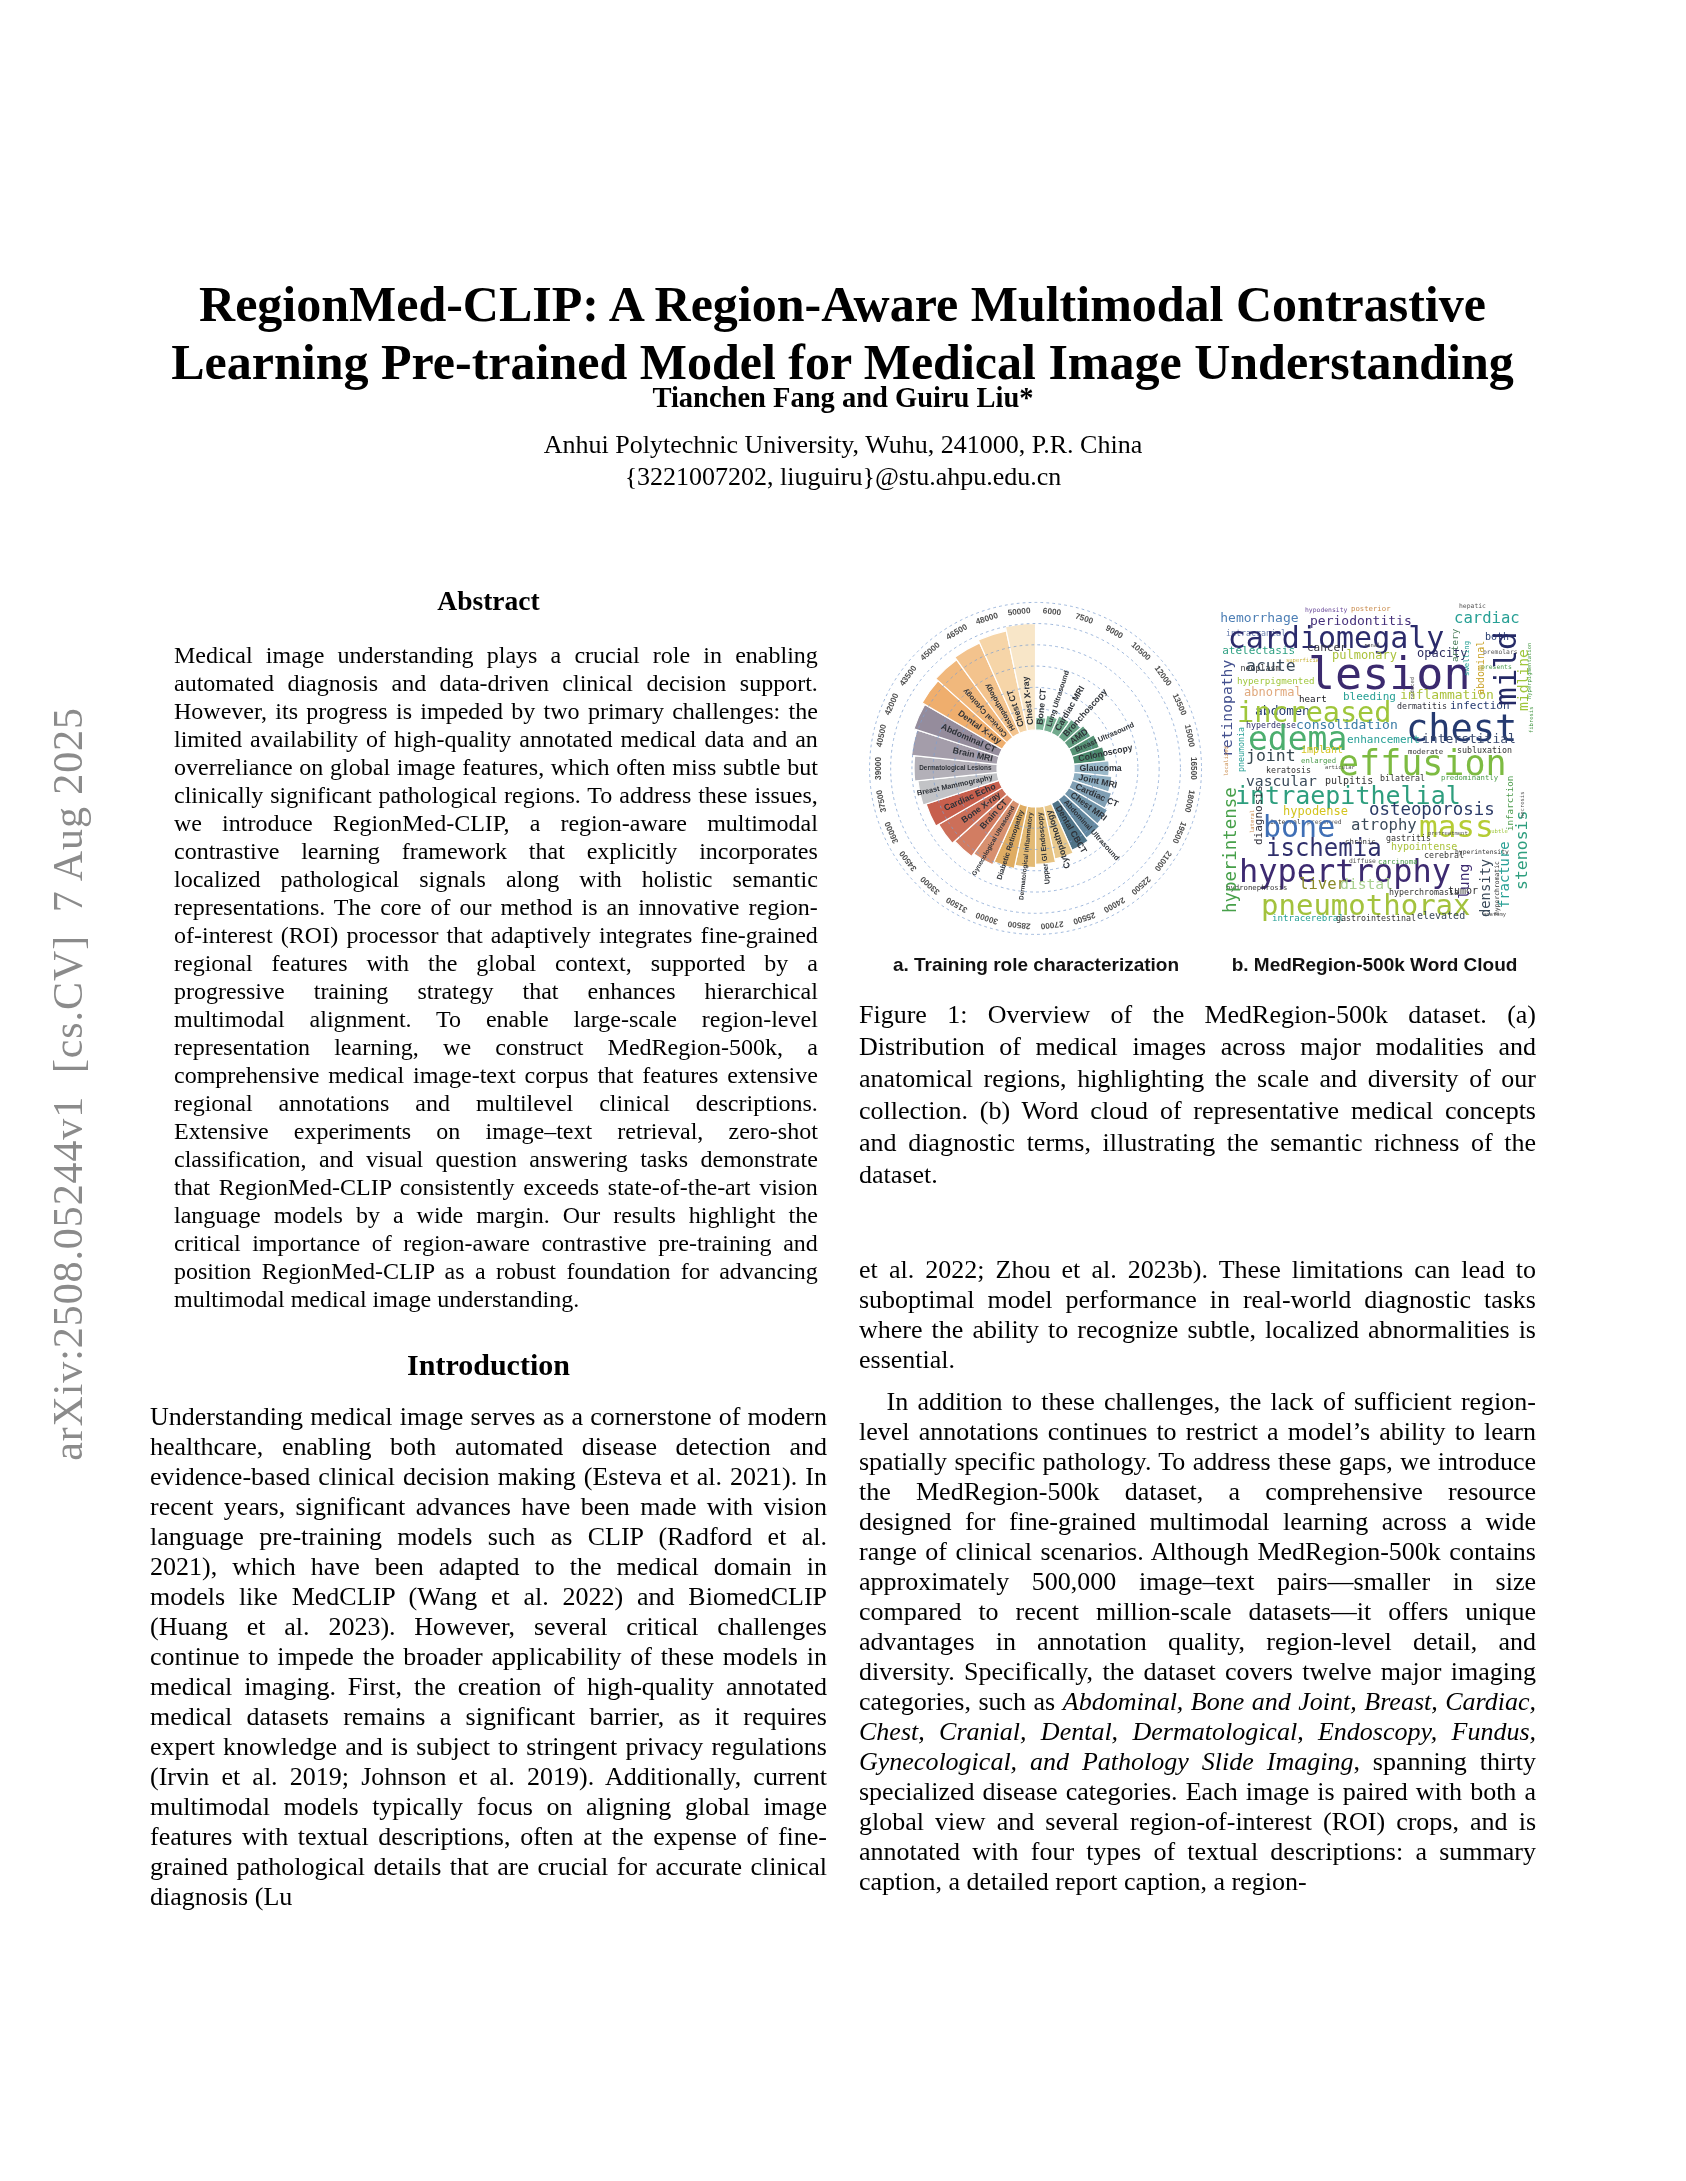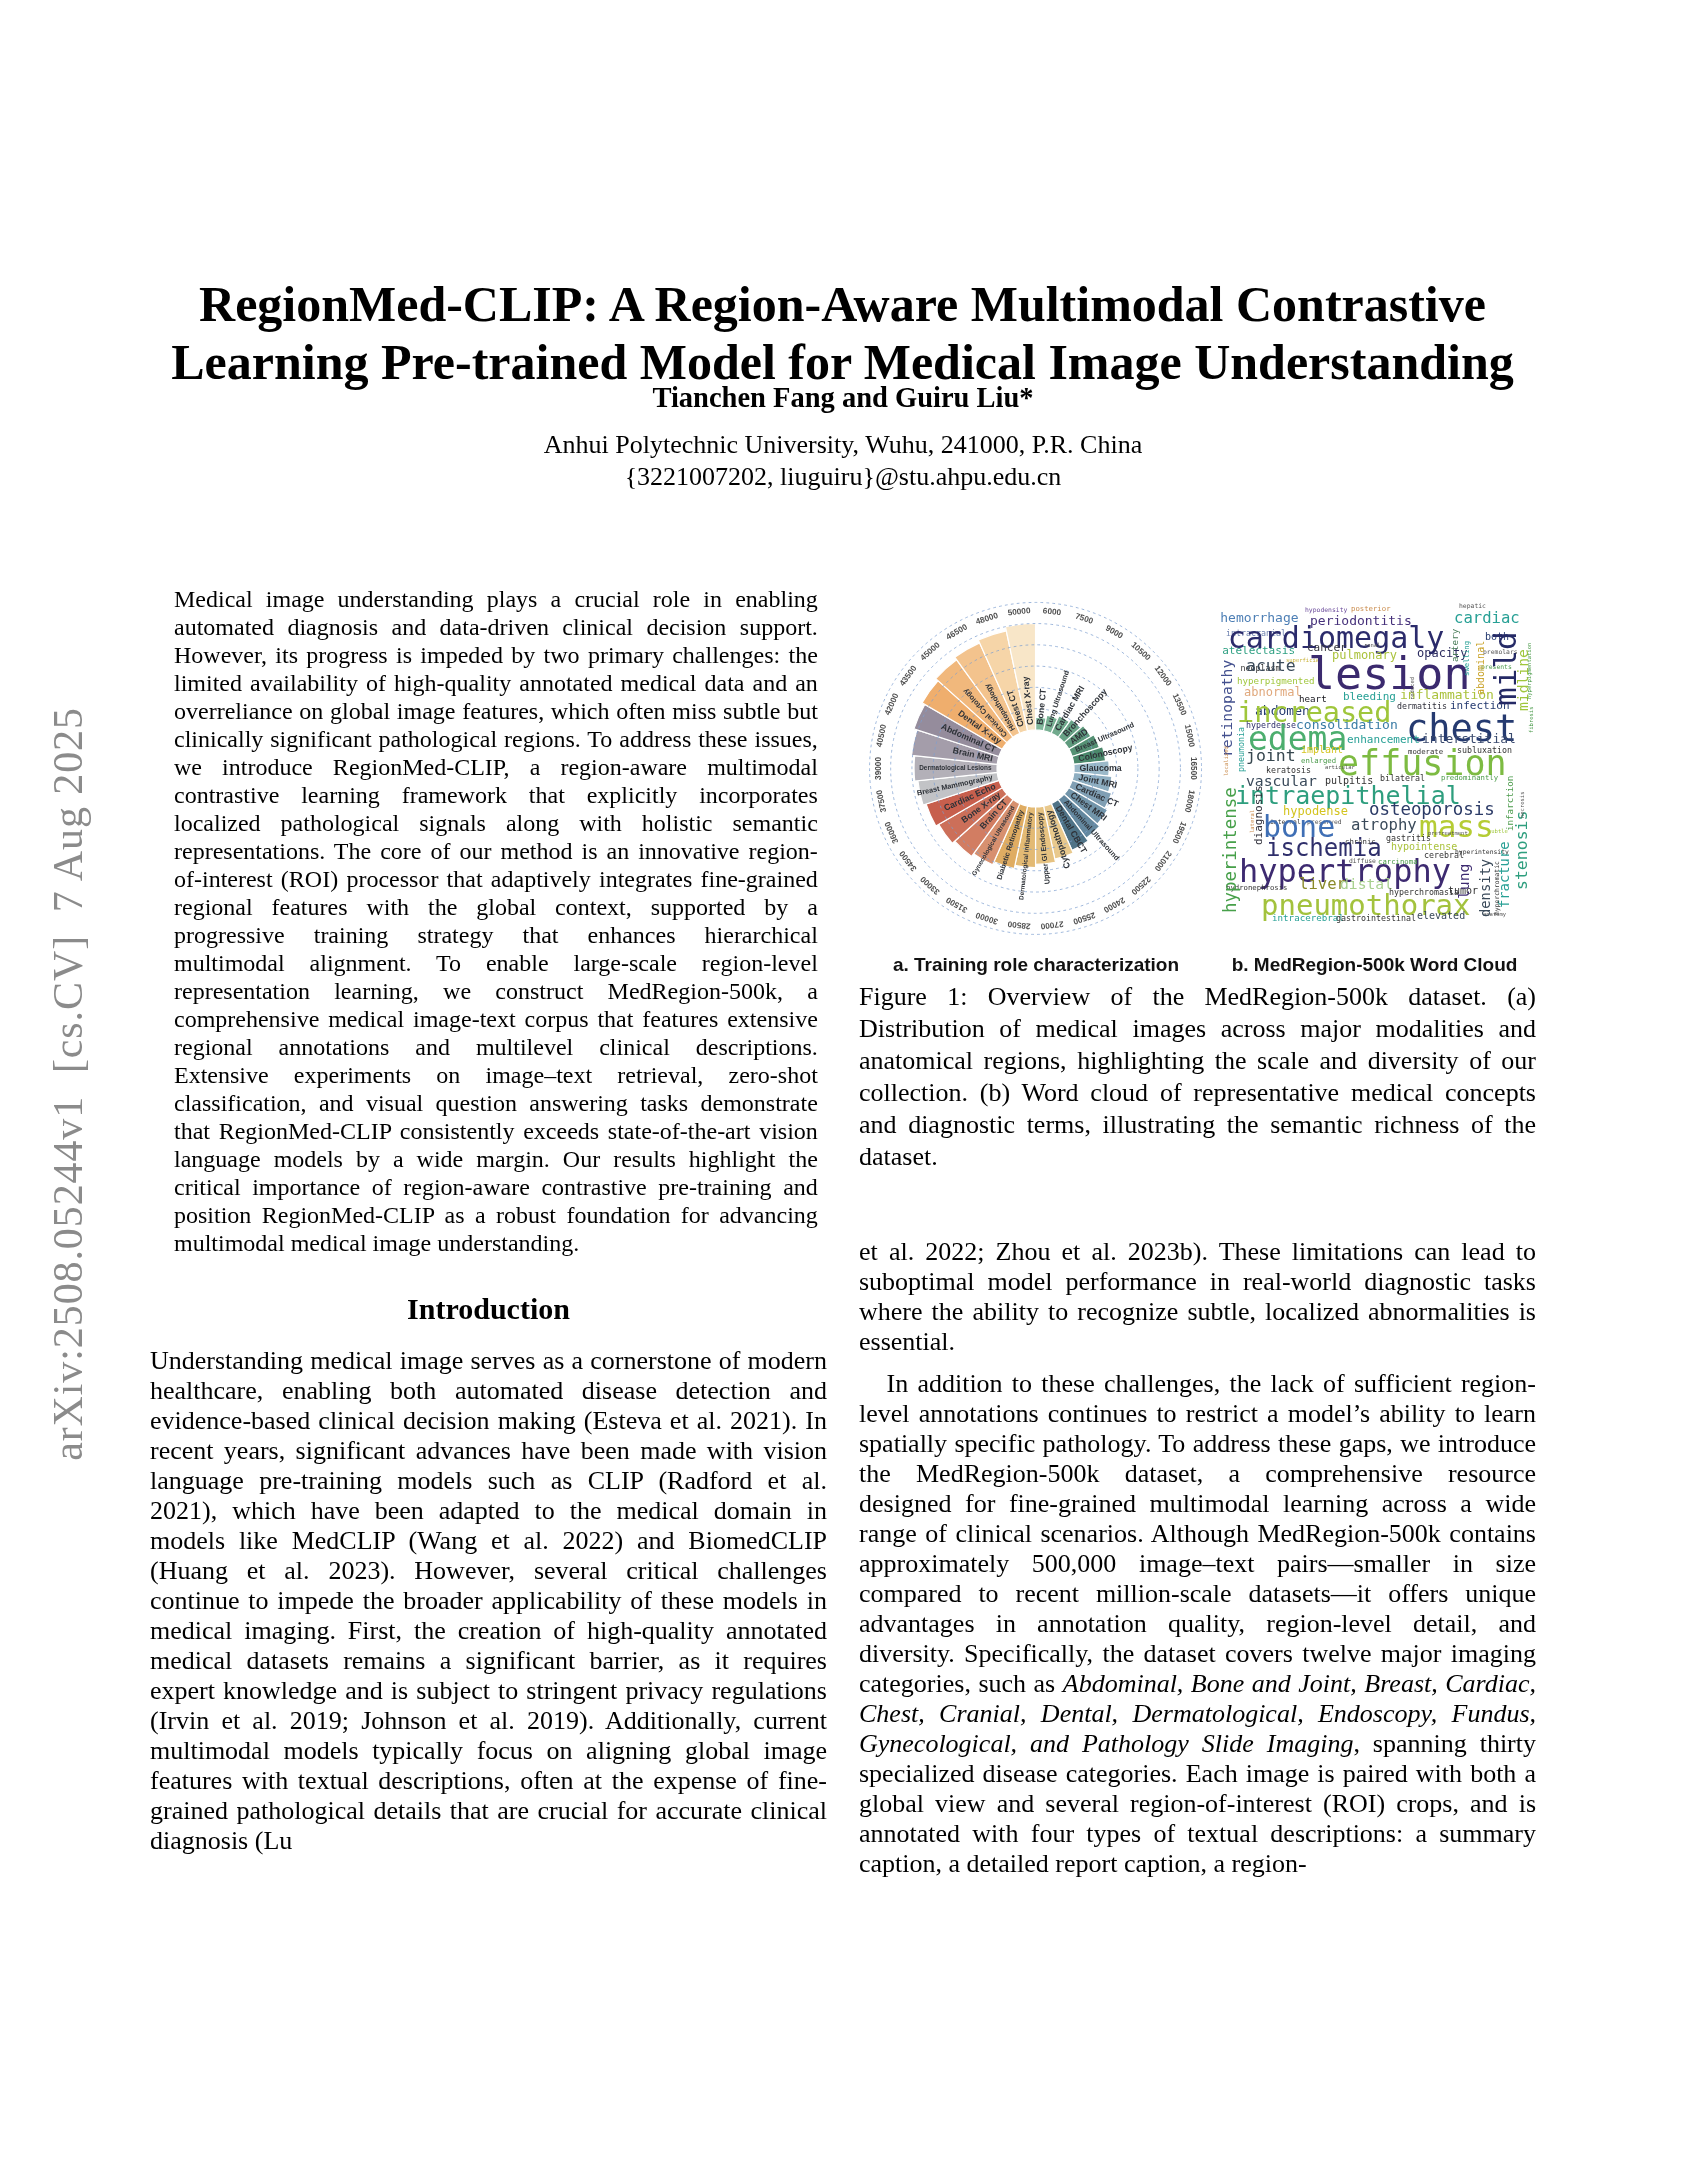--- a/index.html
+++ b/index.html
@@ -29,38 +29,39 @@
   .col-right{position:absolute;left:859px;top:585px;width:677px;}
   .figrow{display:flex;align-items:flex-start;}
   #sunburst{width:354px;height:365px;flex:0 0 auto;}
   #wordcloud{position:relative;width:323px;height:338px;margin-top:7.3px;flex:0 0 auto;
     font-family:"DejaVu Sans Mono",monospace;overflow:visible;}
   #wordcloud span{position:absolute;line-height:1;white-space:nowrap;}
   .subcaps{display:flex;margin-top:3.7px;font-family:"Liberation Sans",sans-serif;
     font-weight:bold;font-size:19px;color:#111;}
   .subcap-a{width:354px;text-align:center;}
   .subcap-b{width:323px;text-align:center;}
-  .figcap{margin-top:5px;font-size:26px;line-height:32px;text-align:justify;}
+  .figcap{margin-top:23px;font-size:26px;line-height:32px;text-align:justify;}
   .bodypara{font-size:26px;line-height:30px;text-align:justify;margin:0;}
   .p1{margin-top:64px;}
   .p2{margin-top:12px;text-indent:27.5px;}
 </style>
 </head>
 <body>
 
 <div class="page">
 
   <div class="arxiv-banner">arXiv:2508.05244v1  [cs.CV]  7 Aug 2025</div>
 
   <h1 class="title">RegionMed-CLIP: A Region-Aware Multimodal Contrastive Learning Pre-trained Model for Medical Image Understanding</h1>
   <div class="authors">Tianchen Fang and Guiru Liu*</div>
   <div class="affiliation">Anhui Polytechnic University, Wuhu, 241000, P.R. China</div>
   <div class="email">{3221007202, liuguiru}@stu.ahpu.edu.cn</div>
 
   <div class="col-left">
+    <div class="abs-head">Abstract</div>
     <div class="abs-body">Medical image understanding plays a crucial role in enabling automated diagnosis and data-driven clinical decision support. However, its progress is impeded by two primary challenges: the limited availability of high-quality annotated medical data and an overreliance on global image features, which often miss subtle but clinically significant pathological regions. To address these issues, we introduce RegionMed-CLIP, a region-aware multimodal contrastive learning framework that explicitly incorporates localized pathological signals along with holistic semantic representations. The core of our method is an innovative region-of-interest (ROI) processor that adaptively integrates fine-grained regional features with the global context, supported by a progressive training strategy that enhances hierarchical multimodal alignment. To enable large-scale region-level representation learning, we construct MedRegion-500k, a comprehensive medical image-text corpus that features extensive regional annotations and multilevel clinical descriptions. Extensive experiments on image–text retrieval, zero-shot classification, and visual question answering tasks demonstrate that RegionMed-CLIP consistently exceeds state-of-the-art vision language models by a wide margin. Our results highlight the critical importance of region-aware contrastive pre-training and position RegionMed-CLIP as a robust foundation for advancing multimodal medical image understanding.</div>
     <div class="intro-head">Introduction</div>
     <div class="intro-body">Understanding medical image serves as a cornerstone of modern healthcare, enabling both automated disease detection and evidence-based clinical decision making (Esteva et al. 2021). In recent years, significant advances have been made with vision language pre-training models such as CLIP (Radford et al. 2021), which have been adapted to the medical domain in models like MedCLIP (Wang et al. 2022) and BiomedCLIP (Huang et al. 2023). However, several critical challenges continue to impede the broader applicability of these models in medical imaging. First, the creation of high-quality annotated medical datasets remains a significant barrier, as it requires expert knowledge and is subject to stringent privacy regulations (Irvin et al. 2019; Johnson et al. 2019). Additionally, current multimodal models typically focus on aligning global image features with textual descriptions, often at the expense of fine-grained pathological details that are crucial for accurate clinical diagnosis (Lu</div>
   </div>
 
   <div class="col-right">
     <div class="figrow">
       <svg id="sunburst" viewBox="0 0 385 398">
           <path d="M 192.00 158.00 L 192.00 144.08 A 55.92 55.92 0 0 1 203.63 145.30 L 200.73 158.92 A 42 42 0 0 0 192.00 158.00 Z" fill="#80b79b" stroke="#ffffff" stroke-width="1.3"></path>
           <path d="M 200.73 158.92 L 204.35 141.90 A 59.40 59.40 0 0 1 216.16 145.74 L 209.08 161.63 A 42 42 0 0 0 200.73 158.92 Z" fill="#79b194" stroke="#ffffff" stroke-width="1.3"></path>

